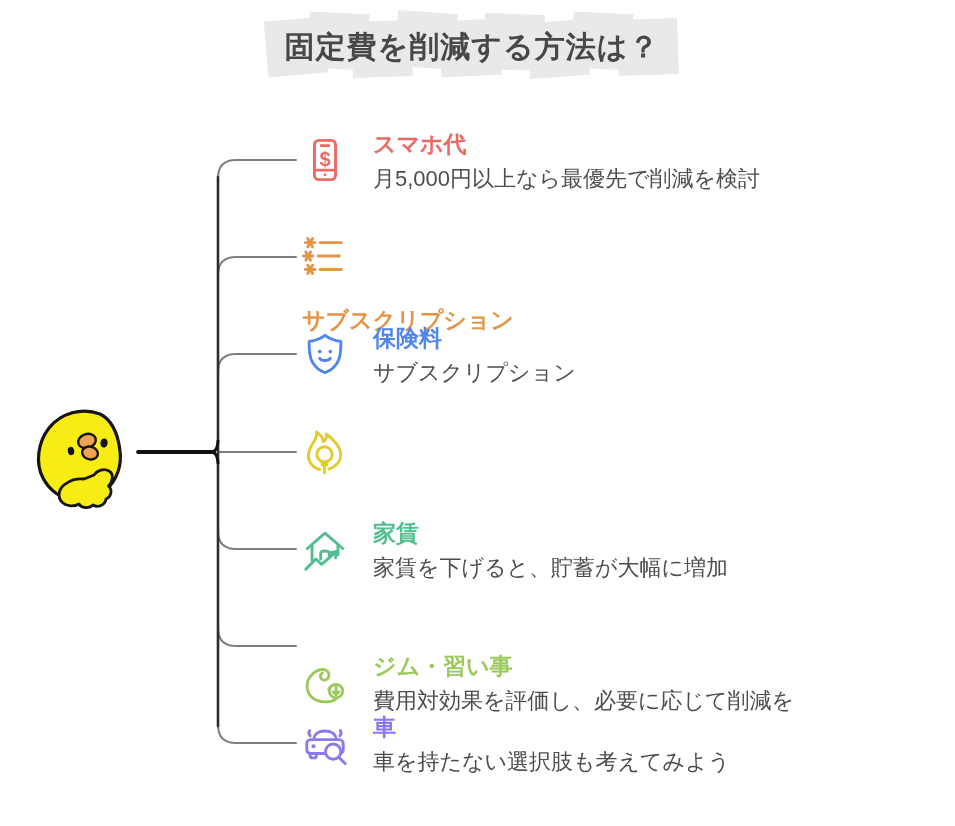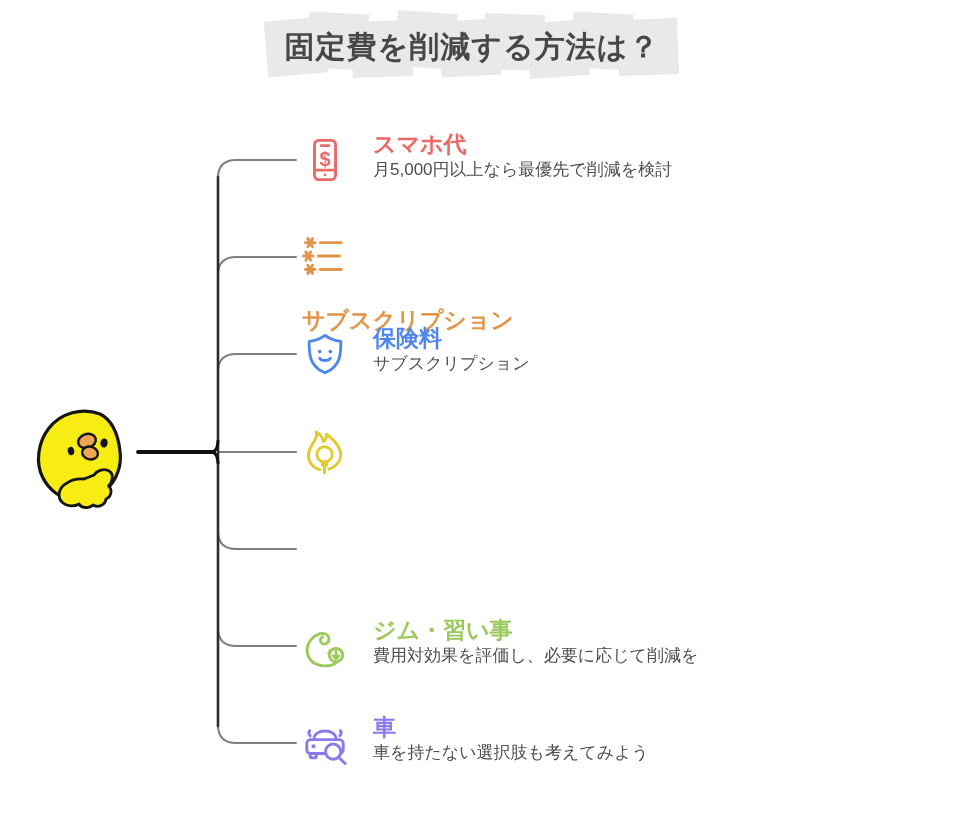--- a/index.html
+++ b/index.html
@@ -25,21 +25,21 @@
     font-size:30px;font-weight:700;color:#474747;letter-spacing:1px;
   }
   
   .connectors{position:absolute;left:130px;top:140px;}
   
   .mascot{position:absolute;left:34px;top:406px;}
   
   .row{position:absolute;left:302px;display:flex;gap:25px;align-items:flex-start;}
   .row .icon{flex:0 0 auto;margin-top:6px;}
   .item-title{font-size:23px;line-height:1.26;font-weight:700;color:inherit;}
-  .item-desc{font-size:17px;line-height:1.3;color:#4d4d4d;}
+  .item-desc{font-size:22px;line-height:1.3;color:#4d4d4d;margin-top:6px;}
   .icon .ln{stroke:currentColor;stroke-width:3;stroke-linecap:round;stroke-linejoin:round;fill:none;}
   .icon .fl{fill:currentColor;stroke:none;}
   .icon .msk{fill:#ffffff;}
 </style>
 </head>
 <body>
 
 <div class="canvas">
 
   <div class="title-wrap">
@@ -140,22 +140,36 @@
 
   <div class="row" style="top: 422px; color: rgb(226, 203, 44);">
     <svg class="icon" width="46" height="48" viewBox="0 0 48 48">
       <path class="ln" d="M18.5 42.5 C10 40 5.5 32.5 7 25 C8.2 19 11.5 15 14 10.5 C15.2 8.3 15.6 5.8 15 3 C19.5 5.8 22 9.5 22.3 13.2 C24.5 11.8 25.8 9 25.5 5.5 C31 9.5 35.5 14 38.5 19.5 C41.5 25.2 40.8 31.8 36.8 36.2 C34.2 39 31.2 40.8 28 41.8"></path>
       <circle class="ln" cx="23.5" cy="26.5" r="8"></circle>
       <path class="ln" stroke-width="2.6" d="M20.5 34.5 h6 M21 37.5 h5"></path>
       <line class="ln" stroke-width="2.6" x1="23.5" y1="38" x2="23.5" y2="46"></line>
     </svg>
   </div>
 
+  <div class="row" style="top: 519px; color: rgb(82, 189, 143);">
+    <svg class="icon" width="46" height="48" viewBox="0 0 48 48">
+      <path class="ln" d="M5.5 23.5 L24 7.5 L42.5 23.5"></path>
+      <line class="ln" x1="10.5" y1="19.5" x2="10.5" y2="36"></line>
+      <line class="ln" x1="37.5" y1="19.5" x2="37.5" y2="30"></line>
+      <path class="ln" stroke-width="2.8" d="M19.5 34.5 V28.5 C19.5 25.2 28.5 25.2 28.5 28.5 V32.5"></path>
+      <path class="ln" d="M4 45 L14.5 34.5 L20.5 40 L35.5 27"></path>
+      <path class="ln" d="M29.5 27.8 L35.8 26.8 L35 33.2"></path>
+    </svg>
+    <div class="txt">
+      <div class="item-title">家賃</div>
+      <div class="item-desc">家賃を下げると、貯蓄が大幅に増加</div>
+    </div>
+  </div>
 
-  <div class="row" style="top: 616px; color: rgb(156, 201, 92);">
+  <div class="row" style="top: 652px; color: rgb(156, 201, 92);">
     <svg class="icon" width="46" height="48" viewBox="0 0 48 48">
       <path class="ln" d="M11 40.5 C4.5 35 3.5 25.5 8.5 18.5 C12.5 13 19.5 9.5 24.5 11.5 C28.5 13.2 29.3 17.8 26.6 20.6 C24.2 23 20.3 22.2 19.4 19.2 C18.9 17.4 19.7 15.4 21.4 14.6"></path>
       <path class="ln" d="M11 40.5 C17 45.5 29.5 46.5 36 41 C40.5 37.2 41.3 31.5 37.5 28.6 C34 26 29.5 27.5 27.8 31.5"></path>
       <circle class="ln msk" stroke-width="2.8" cx="35.5" cy="33.5" r="7"></circle>
       <line class="ln" stroke-width="2.4" x1="35.5" y1="29.5" x2="35.5" y2="37"></line>
       <path class="ln" stroke-width="2.4" d="M32.5 34.2 L35.5 37.2 L38.5 34.2"></path>
     </svg>
     <div class="txt">
       <div class="item-title">ジム・習い事</div>
       <div class="item-desc">費用対効果を評価し、必要に応じて削減を</div>

